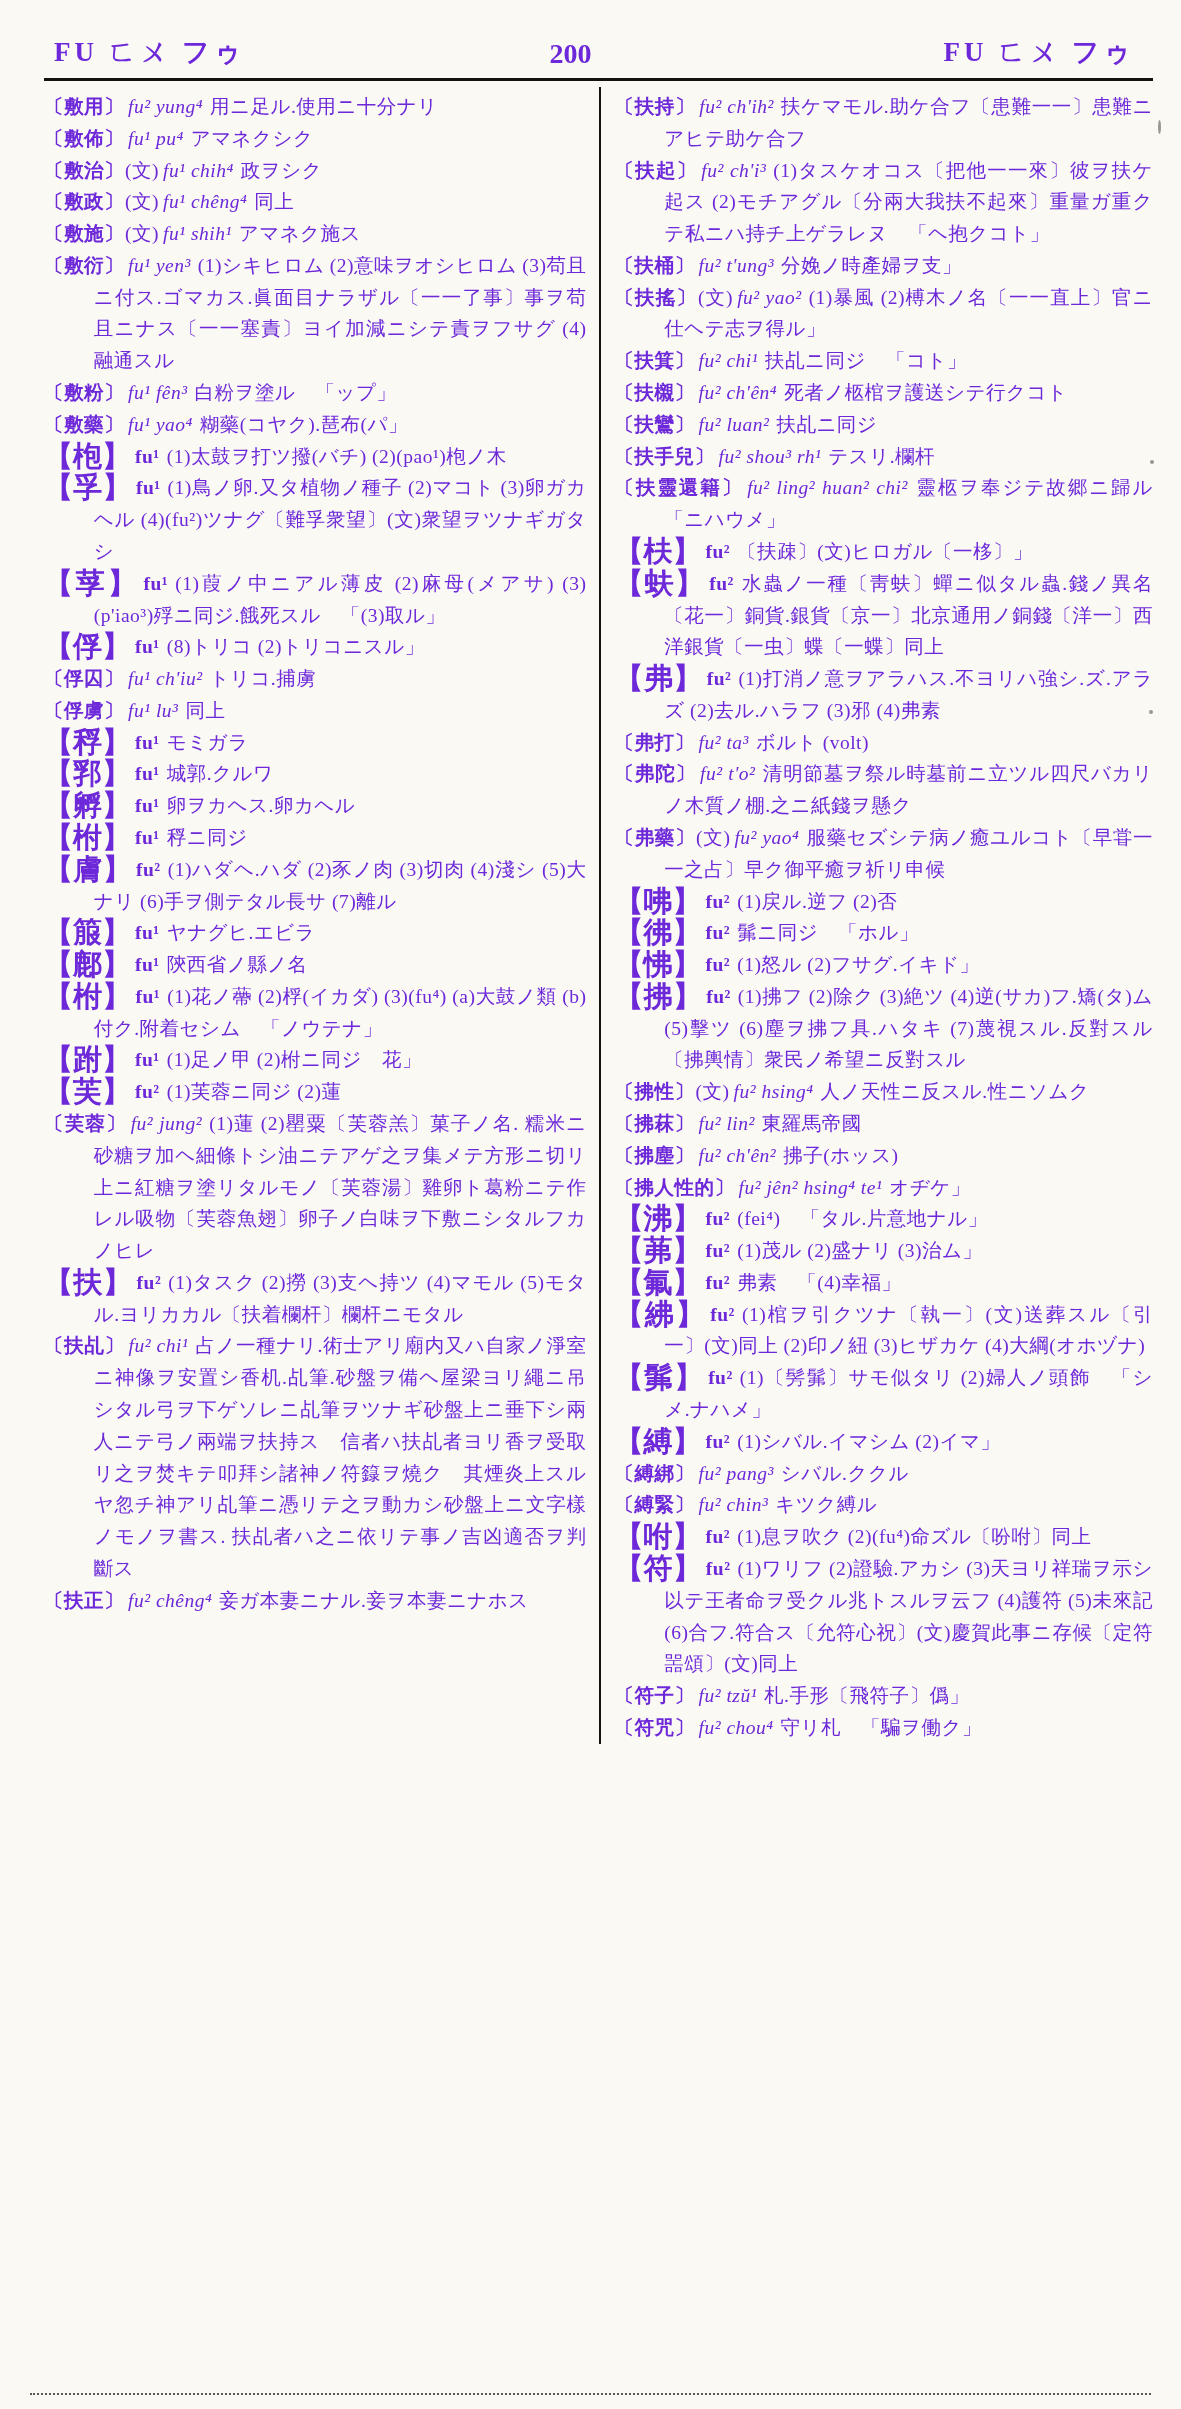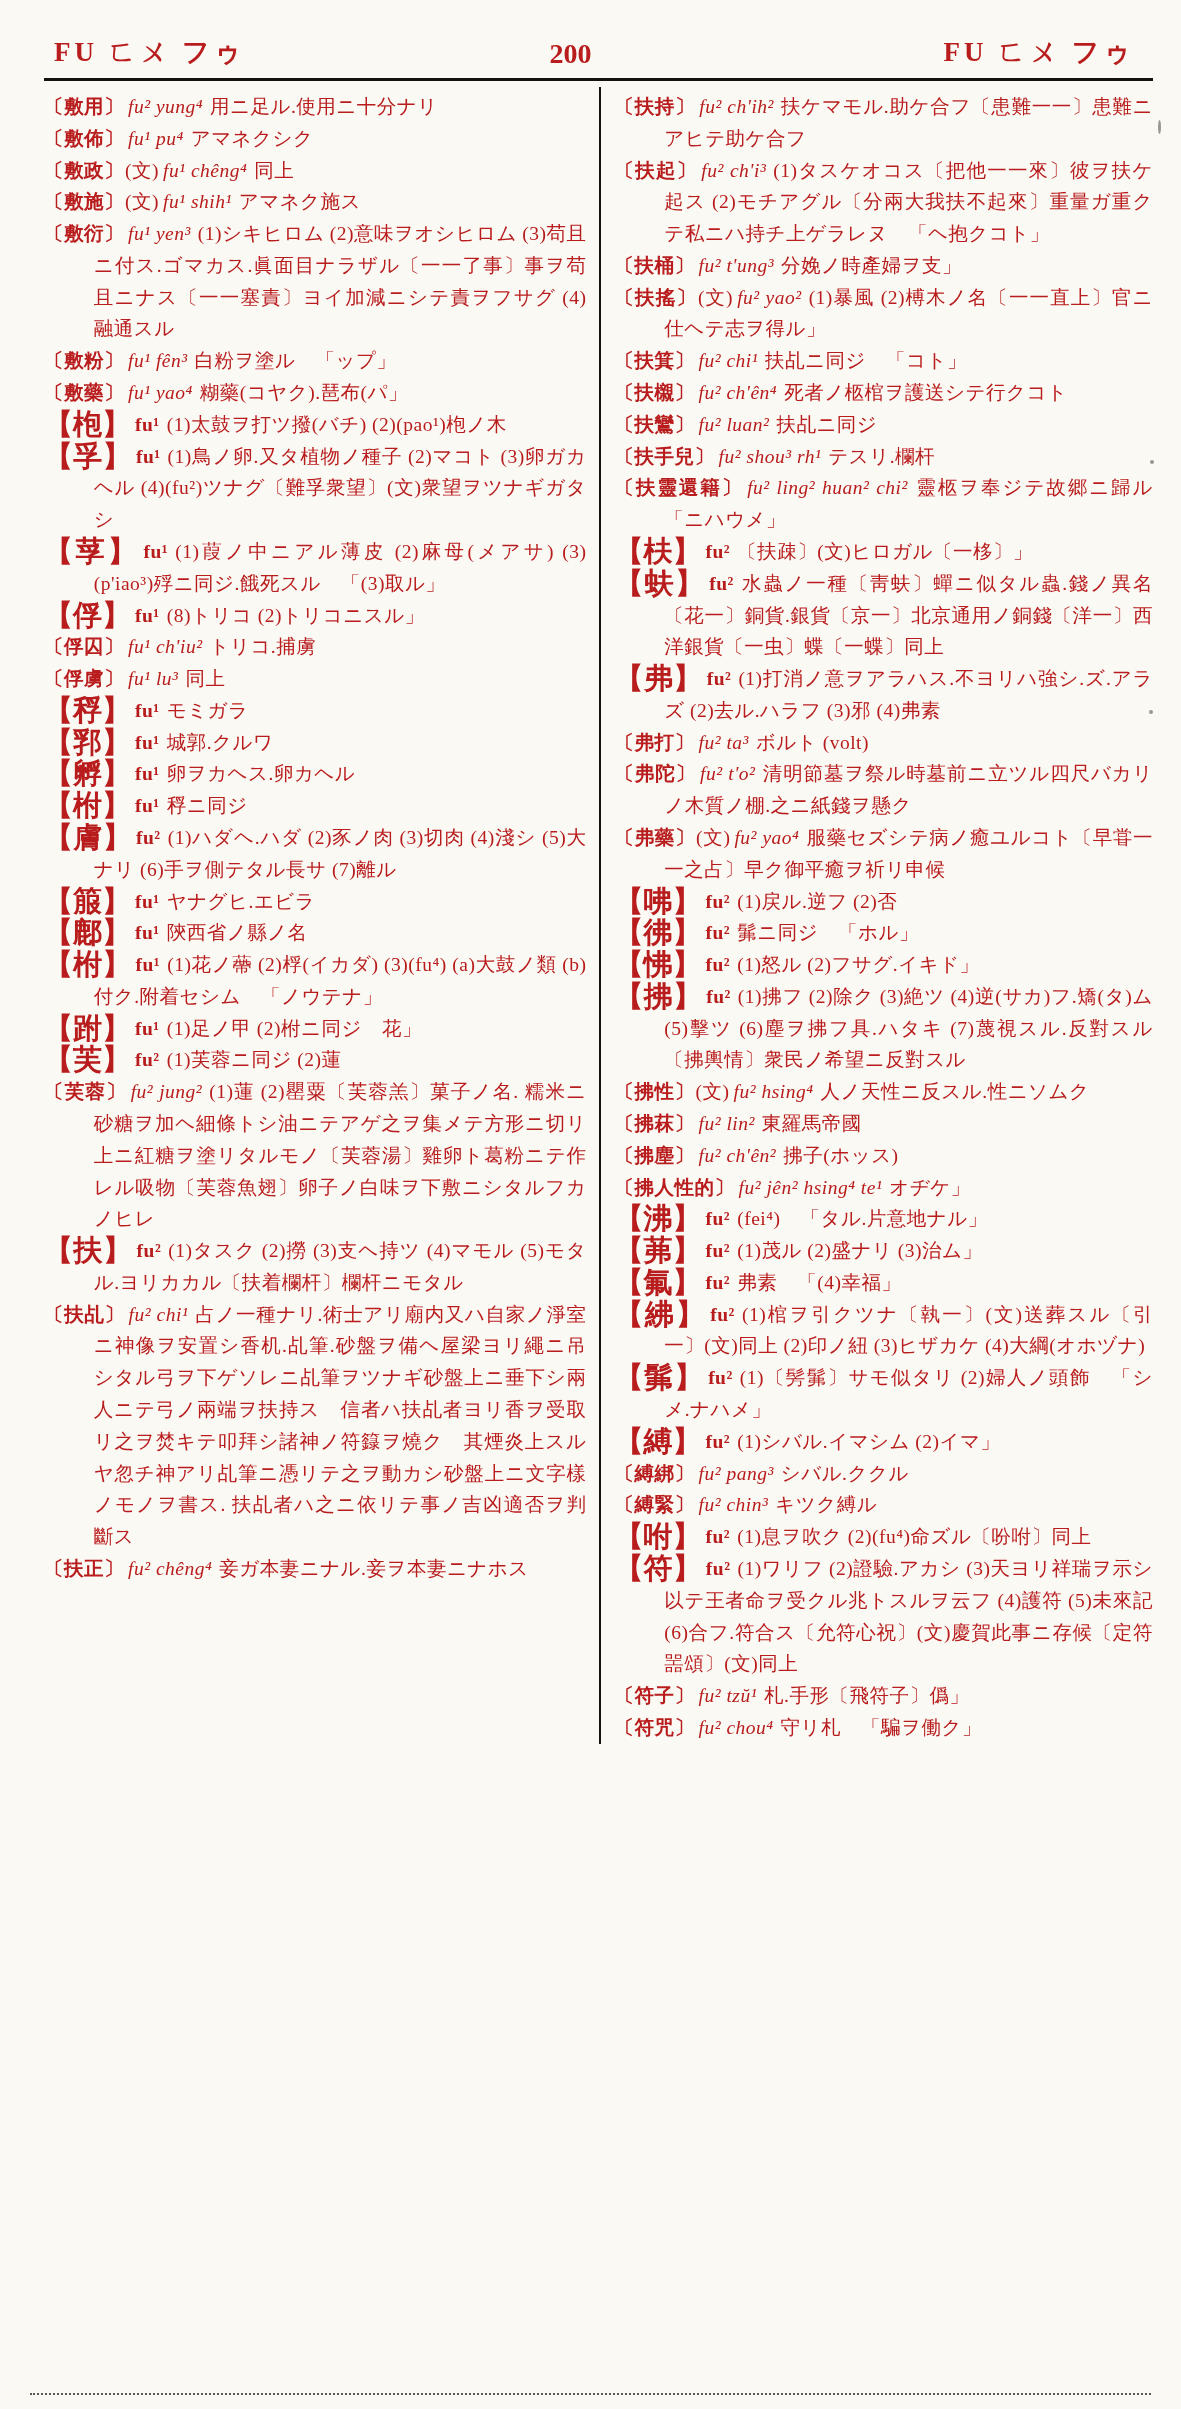--- a/index.html
+++ b/index.html
@@ -1,21 +1,21 @@
 <!DOCTYPE html>
 <html><head>
 <meta charset="utf-8">
 <style>
   html,body{margin:0;padding:0;background:#e9e7e0;}
   .page{
     position:relative;
     width:1181px;height:2409px;
     margin:0 auto;
     background:#faf9f4;
-    color:#b91c1c;
+    color:#6d28d9;
     font-family:"Liberation Serif","DejaVu Serif",serif;
     box-sizing:border-box;
     padding:26px 28px 30px 44px;
     overflow:hidden;
   }
   .hdr{
     display:flex;justify-content:space-between;align-items:flex-end;
     padding:8px 18px 6px 10px;
   }
   .hdr .gz{font-weight:bold;font-size:27px;letter-spacing:4px;}
@@ -60,20 +60,21 @@
     <span class="gz">FU ㄈㄨ フゥ</span>
     <span class="pn">200</span>
     <span class="gz">FU ㄈㄨ フゥ</span>
   </div>
   <hr class="toprule">
 
   <div class="cols">
     <div class="col left" id="col-left">
         <div class="entry compound"><span class="hw">〔敷用〕</span><span class="py">fu² yung⁴</span><span class="def">用ニ足ル.使用ニ十分ナリ</span></div>
         <div class="entry compound"><span class="hw">〔敷佈〕</span><span class="py">fu¹ pu⁴</span><span class="def">アマネクシク</span></div>
+        <div class="entry compound"><span class="hw">〔敷治〕</span><span class="tag">(文)</span><span class="py">fu¹ chih⁴</span><span class="def">政ヲシク</span></div>
         <div class="entry compound"><span class="hw">〔敷政〕</span><span class="tag">(文)</span><span class="py">fu¹ chêng⁴</span><span class="def">同上</span></div>
         <div class="entry compound"><span class="hw">〔敷施〕</span><span class="tag">(文)</span><span class="py">fu¹ shih¹</span><span class="def">アマネク施ス</span></div>
         <div class="entry compound"><span class="hw">〔敷衍〕</span><span class="py">fu¹ yen³</span><span class="def">(1)シキヒロム (2)意味ヲオシヒロム (3)苟且ニ付ス.ゴマカス.眞面目ナラザル〔一一了事〕事ヲ苟且ニナス〔一一塞責〕ヨイ加減ニシテ責ヲフサグ (4)融通スル</span></div>
         <div class="entry compound"><span class="hw">〔敷粉〕</span><span class="py">fu¹ fên³</span><span class="def">白粉ヲ塗ル　「ップ」</span></div>
         <div class="entry compound"><span class="hw">〔敷藥〕</span><span class="py">fu¹ yao⁴</span><span class="def">糊藥(コヤク).琶布(パ」</span></div>
         <div class="entry single"><span class="hw">【枹】</span><span class="py">fu¹</span><span class="def">(1)太鼓ヲ打ツ撥(バチ) (2)(pao¹)枹ノ木</span></div>
         <div class="entry single"><span class="hw">【孚】</span><span class="py">fu¹</span><span class="def">(1)鳥ノ卵.又タ植物ノ種子 (2)マコト (3)卵ガカヘル (4)(fu²)ツナグ〔難孚衆望〕(文)衆望ヲツナギガタシ</span></div>
         <div class="entry single"><span class="hw">【莩】</span><span class="py">fu¹</span><span class="def">(1)葭ノ中ニアル薄皮 (2)麻母(メアサ) (3)(p'iao³)殍ニ同ジ.餓死スル　「(3)取ル」</span></div>
         <div class="entry single"><span class="hw">【俘】</span><span class="py">fu¹</span><span class="def">(8)トリコ (2)トリコニスル」</span></div>
         <div class="entry compound"><span class="hw">〔俘囚〕</span><span class="py">fu¹ ch'iu²</span><span class="def">トリコ.捕虜</span></div>

